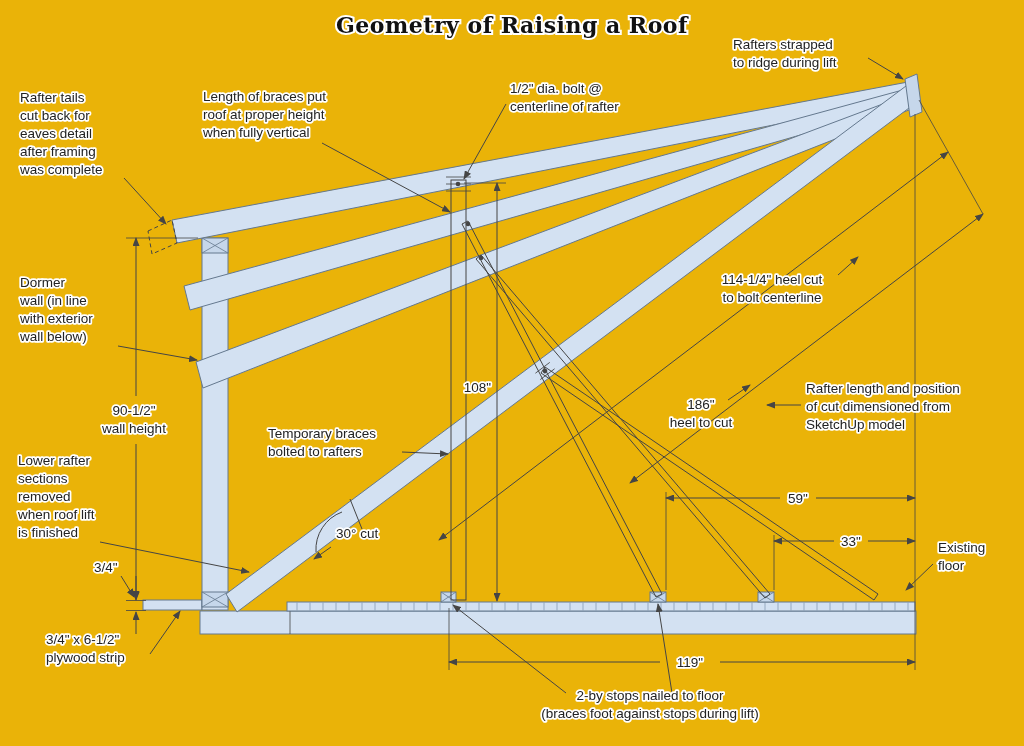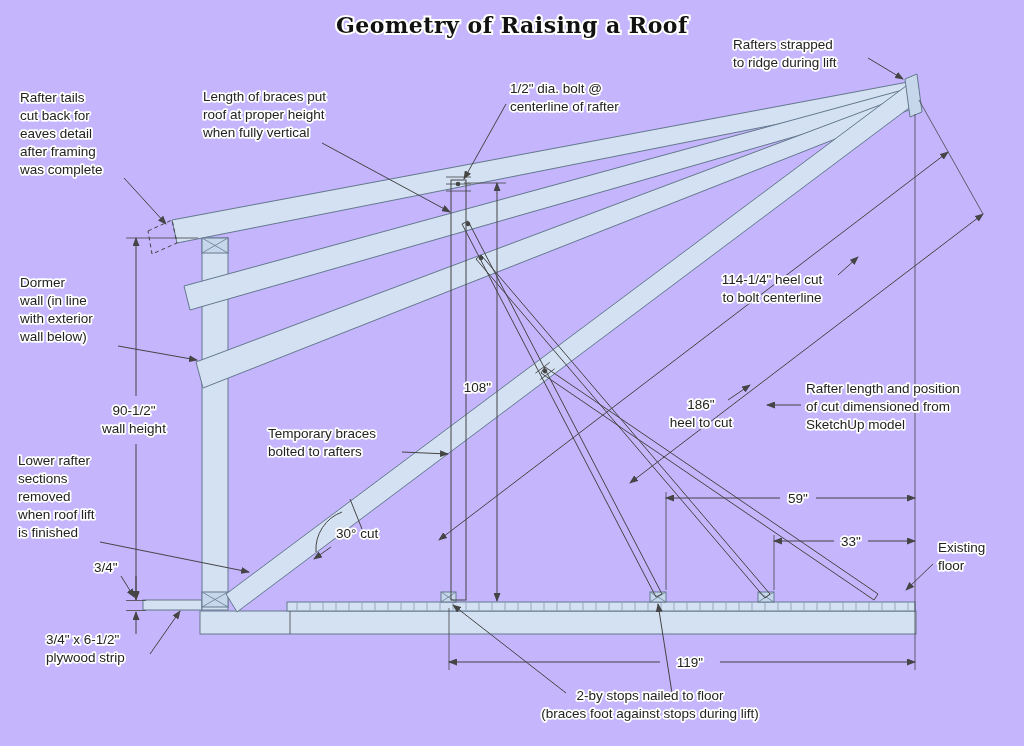--- a/index.html
+++ b/index.html
@@ -1,20 +1,20 @@
 <!DOCTYPE html>
 <html style="--member-fill: #d3e1f2; --member-stroke: #64788e; --plate-fill: #c6d7eb; --line: #454545; --text: #222222; --deck-tick: #7d93ad;"><head>
 <meta charset="utf-8">
 <style>
   :root{
     --member-fill:#d3e1f2; --member-stroke:#64788e; --plate-fill:#c6d7eb;
     --line:#454545; --text:#222222; --deck-tick:#7d93ad;
   }
   html,body{margin:0;padding:0;background:#ffffff;}
-  .stage{width:1024px;height:746px;position:relative;background:#c4b5fd;}
+  .stage{width:1024px;height:746px;position:relative;background:#eab308;}
   svg{display:block;}
   .member{fill:var(--member-fill,#d3e1f2);stroke:var(--member-stroke,#64788e);stroke-width:1;}
   .plate{fill:var(--plate-fill,#c6d7eb);stroke:var(--member-stroke,#64788e);stroke-width:1;}
   .hatch{stroke:var(--member-stroke,#64788e);stroke-width:.8;fill:none;}
   .brace{fill:none;stroke:var(--line,#454545);stroke-width:1;}
   .dim{stroke:var(--line,#454545);stroke-width:1;fill:none;}
   .thin{stroke:var(--line,#454545);stroke-width:.8;fill:none;}
   .lead{stroke:var(--line,#454545);stroke-width:1;fill:none;}
   .dashed{stroke:var(--line,#454545);stroke-width:1;fill:none;stroke-dasharray:4 3;}
   .bolt{fill:var(--line,#454545);}

